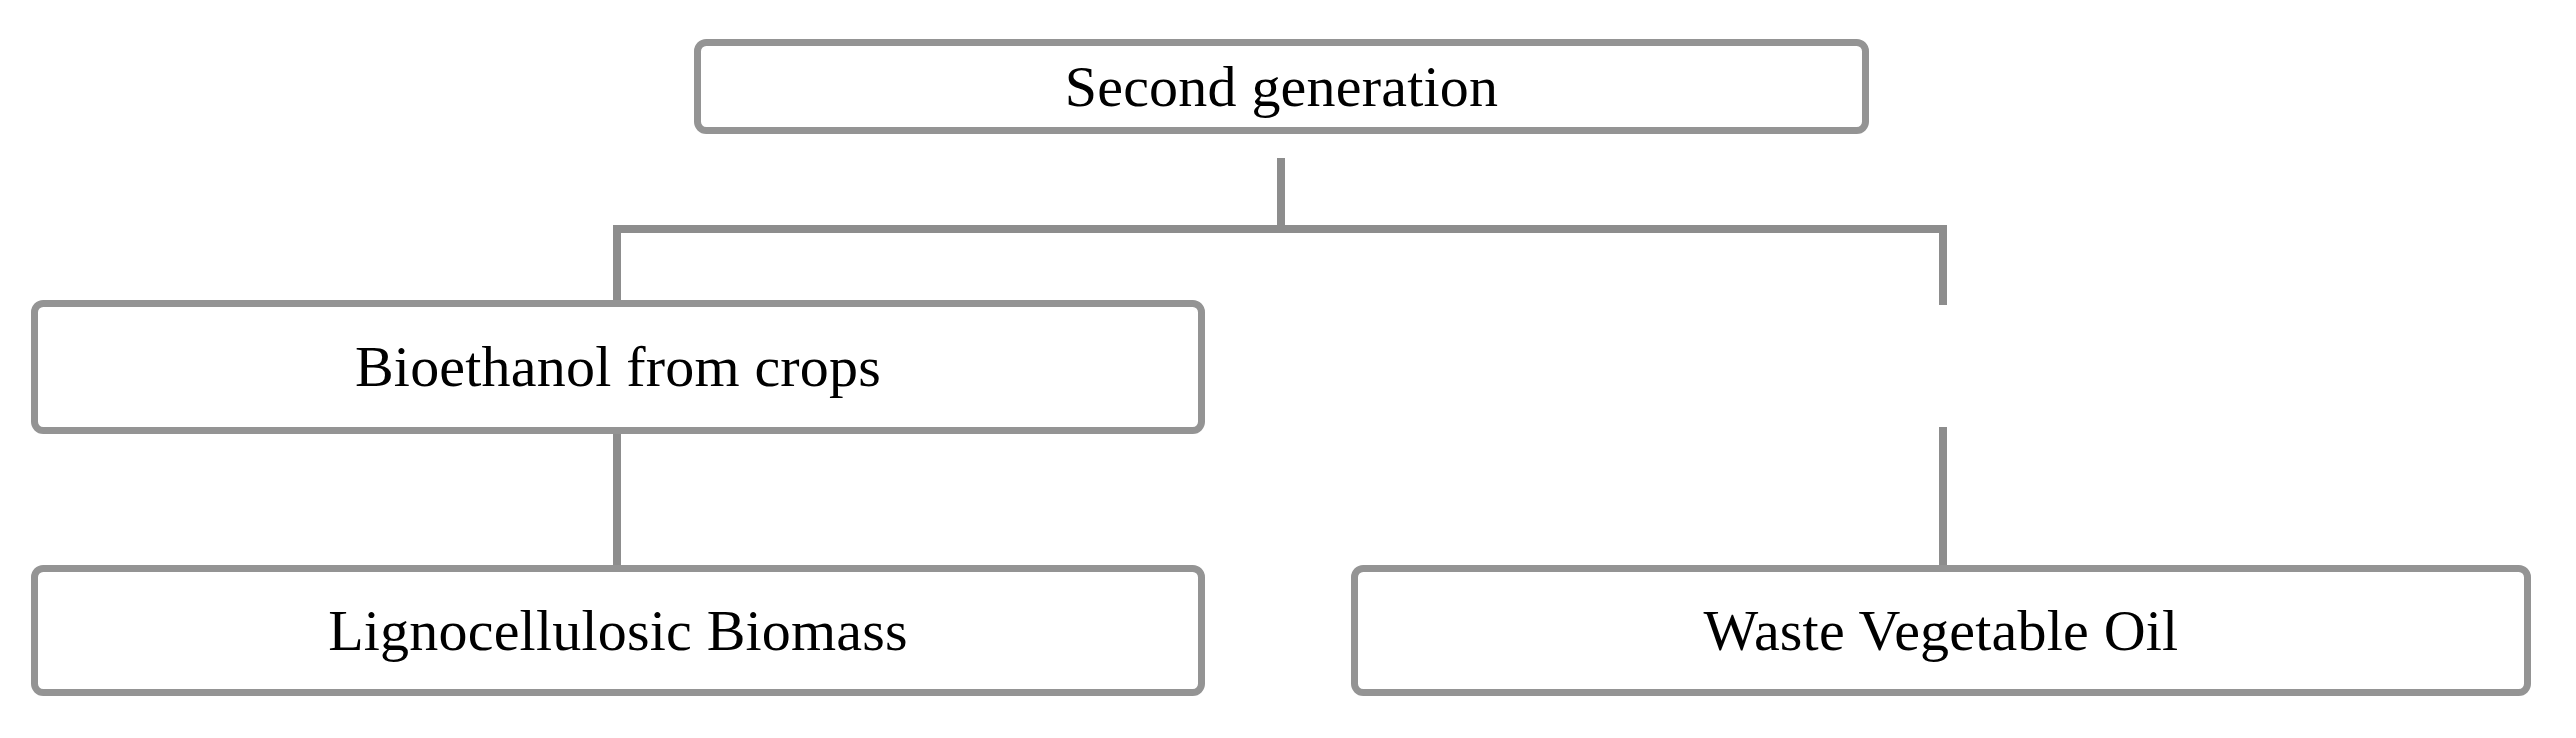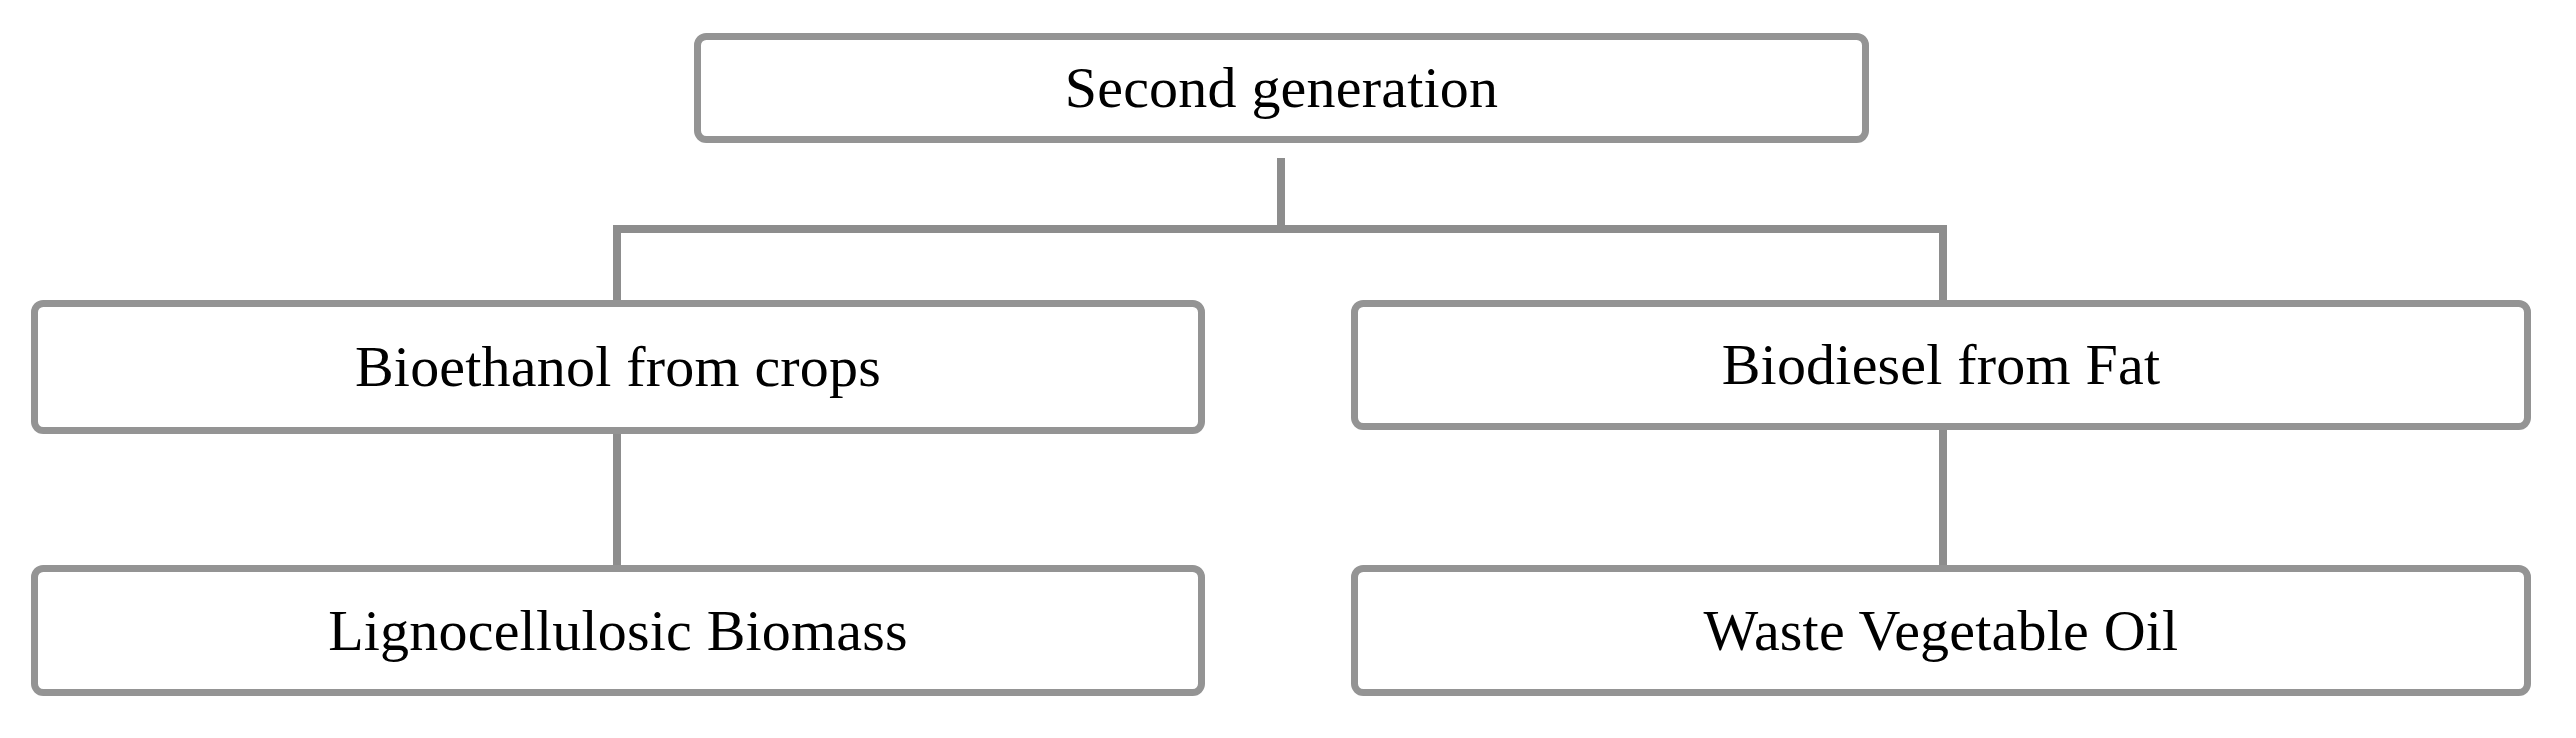--- a/index.html
+++ b/index.html
@@ -27,21 +27,21 @@
     z-index: 3;
   }
   .node-label {
     color: #000000;
     font-size: 58px;
     line-height: 1;
     white-space: nowrap;
     letter-spacing: 0.2px;
   }
   
-  #node-root        { left: 694px;  top: 33px;  width: 1175px; height: 110px; }
+  #node-root        { left: 694px;  top: 39px;  width: 1175px; height: 95px; }
   #node-bioethanol  { left: 31px;   top: 300px; width: 1174px; height: 134px; }
   #node-biodiesel   { left: 1351px; top: 300px; width: 1180px; height: 130px; }
   #node-lignocell   { left: 31px;   top: 565px; width: 1174px; height: 131px; }
   #node-wvo         { left: 1351px; top: 565px; width: 1180px; height: 131px; }
 
   
   .conn {
     position: absolute;
     background: #8d8d8d;
     z-index: 1;
@@ -66,23 +66,20 @@
   <div class="conn" id="conn-bd-wvo"></div>
 
   <div class="node" id="node-root">
     <span class="node-label">Second generation</span>
   </div>
 
   <div class="node" id="node-bioethanol">
     <span class="node-label">Bioethanol from crops</span>
   </div>
 
-  <div class="node" id="node-biodiesel">
-    <span class="node-label">Biodiesel from Fat</span>
-  </div>
 
   <div class="node" id="node-lignocell">
     <span class="node-label">Lignocellulosic Biomass</span>
   </div>
 
   <div class="node" id="node-wvo">
     <span class="node-label">Waste Vegetable Oil</span>
   </div>
 
 </div>

